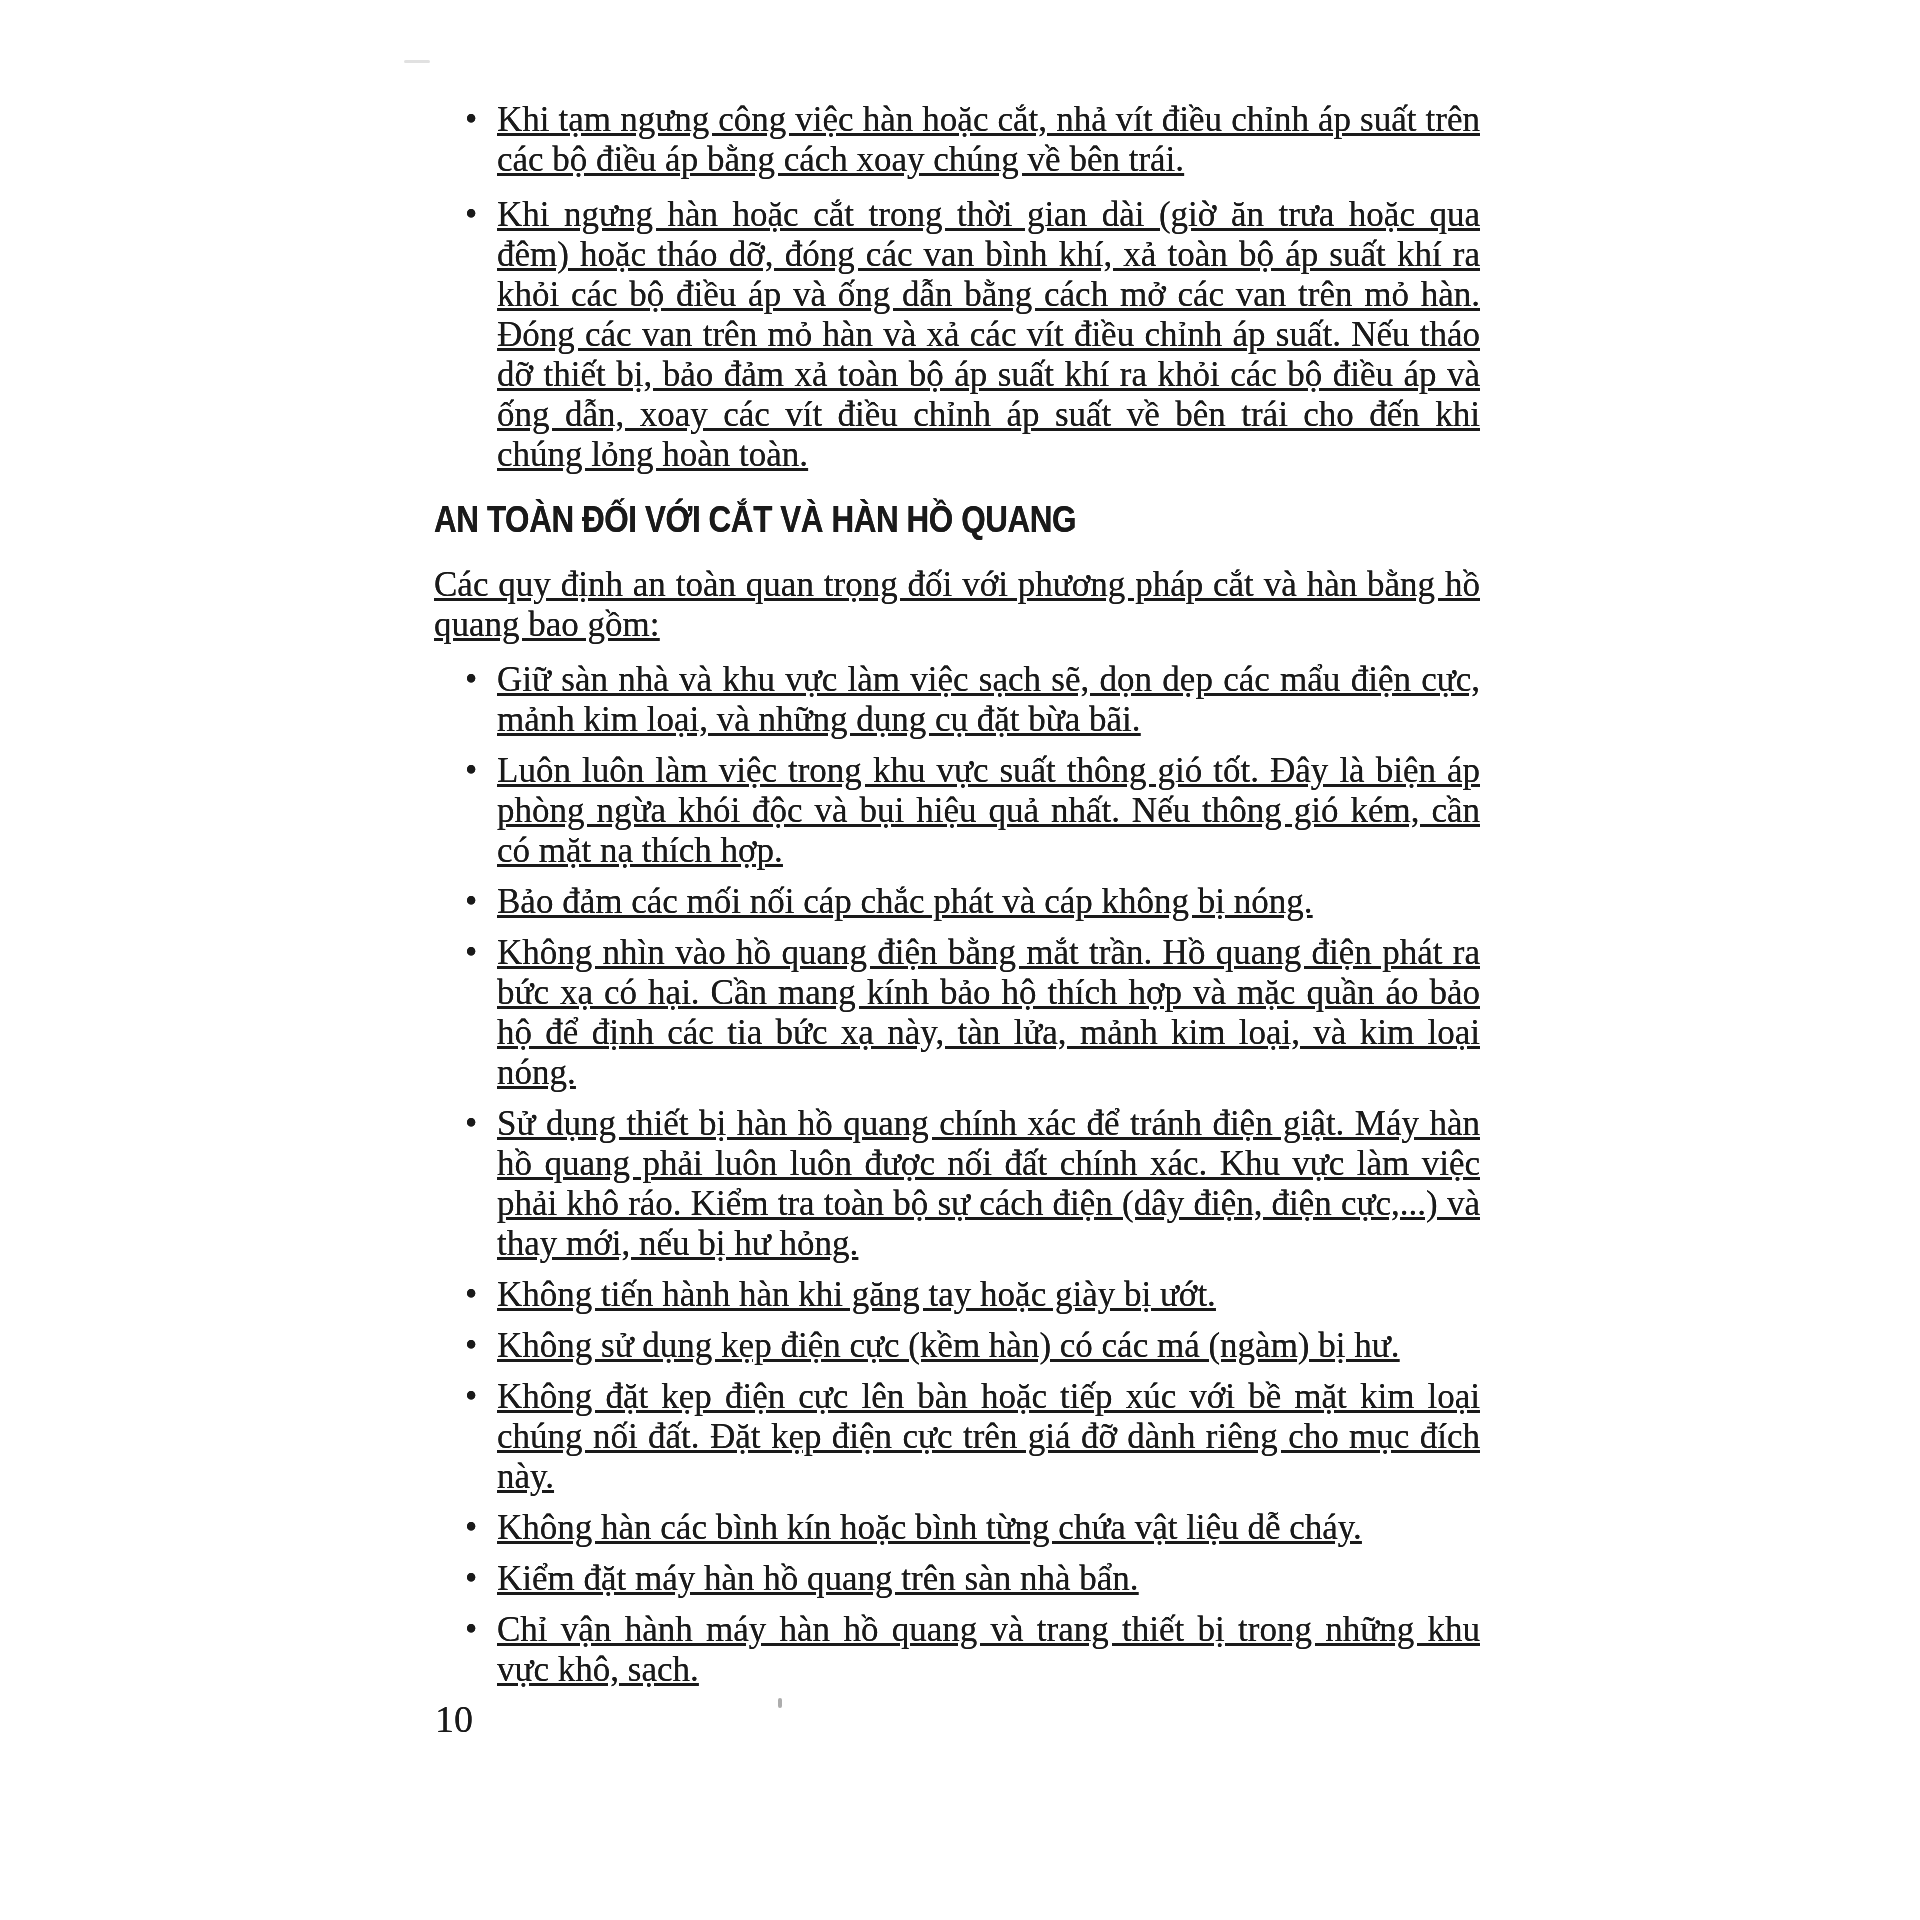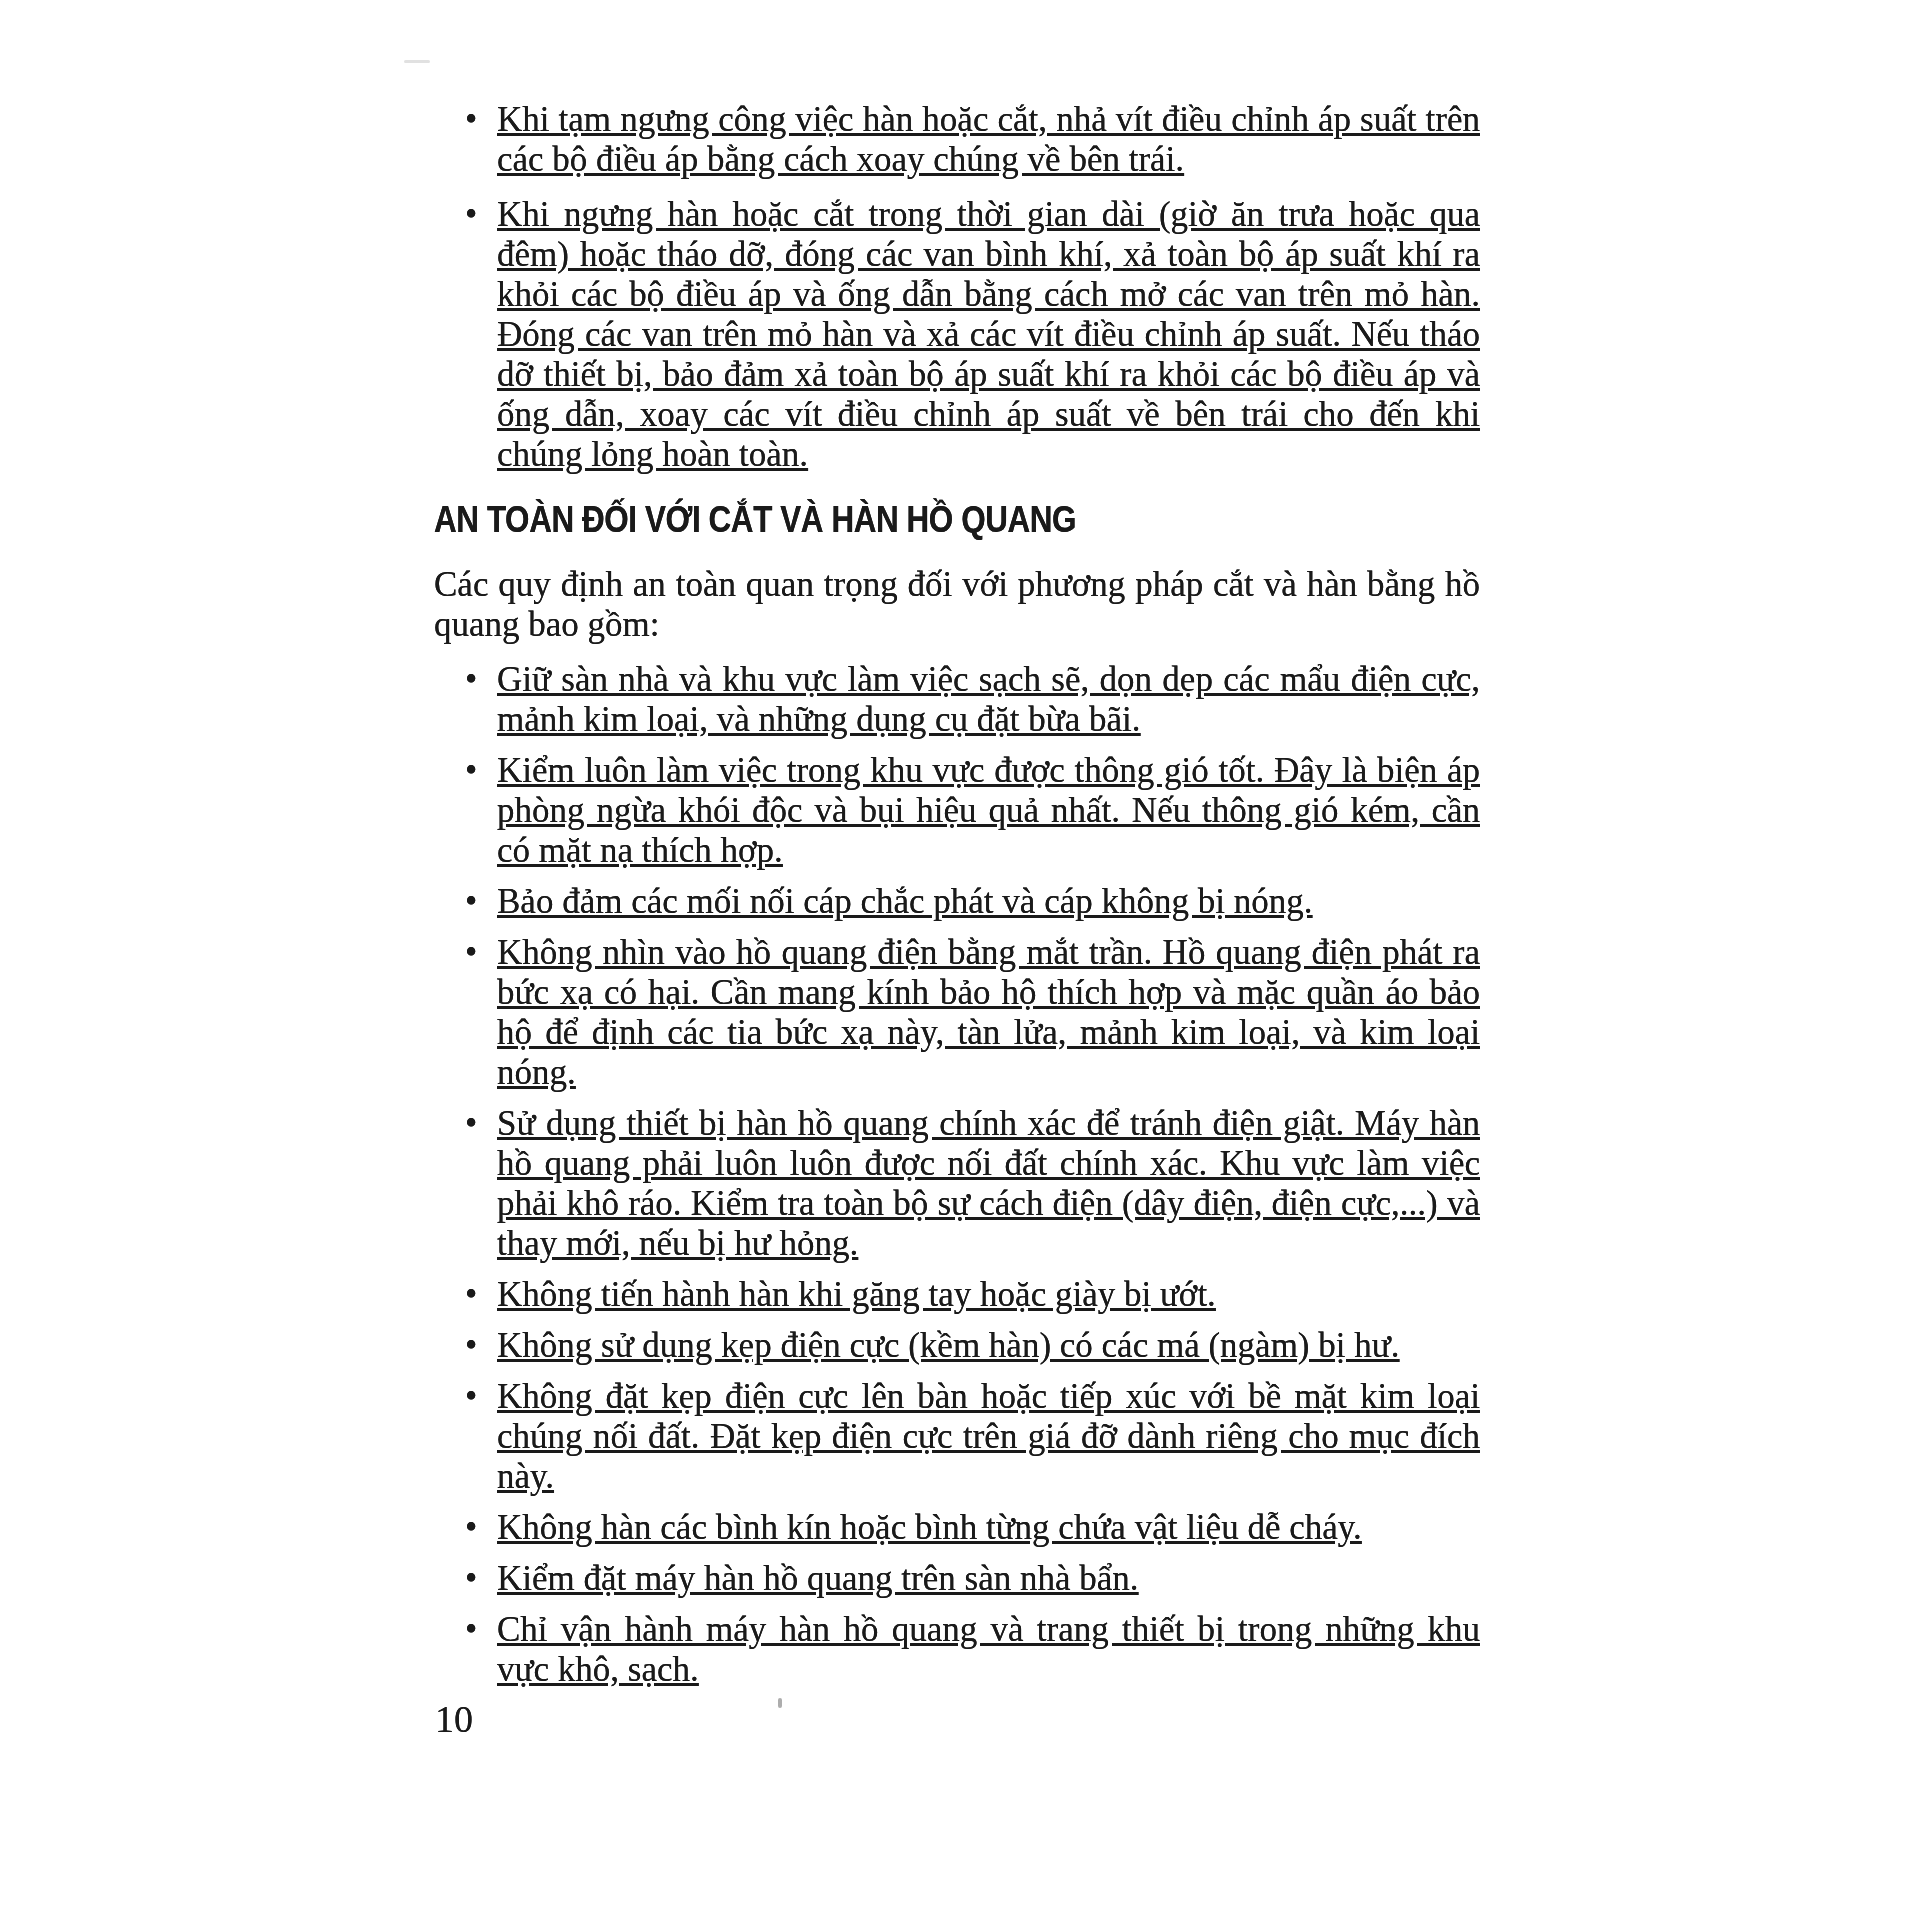--- a/index.html
+++ b/index.html
@@ -49,20 +49,21 @@
     margin: 25px 0 25px 0;
     white-space: nowrap;
     letter-spacing: -0.5px;
     transform: scaleX(0.85);
     transform-origin: left center;
     text-shadow: 0 0 0.6px currentColor;
   }
   p.lead {
     margin: 0 0 15px 0;
     text-align: justify;
+    text-decoration: underline;
   }
   .page-number {
     position: absolute;
     left: 435px;
     top: 1699px;
     font-size: 38px;
     line-height: 40px;
   }
   .artifact {
     position: absolute;
@@ -95,21 +96,21 @@
 
   <p class="lead">Các quy định an toàn quan trọng đối với phương pháp cắt và hàn bằng hồ quang bao gồm:</p>
 
   <ul class="bullets">
     <li class="bullet-item">
       <span class="marker">•</span>
       <span class="btext">Giữ sàn nhà và khu vực làm việc sạch sẽ, dọn dẹp các mẩu điện cực, mảnh kim loại, và những dụng cụ đặt bừa bãi.</span>
     </li>
     <li class="bullet-item">
       <span class="marker">•</span>
-      <span class="btext">Kiểm luôn làm việc trong khu vực được thông gió tốt. Đây là biện áp phòng ngừa khói độc và bụi hiệu quả nhất. Nếu thông gió kém, cần có mặt nạ thích hợp.</span>
+      <span class="btext">Luôn luôn làm việc trong khu vực suất thông gió tốt. Đây là biện áp phòng ngừa khói độc và bụi hiệu quả nhất. Nếu thông gió kém, cần có mặt nạ thích hợp.</span>
     </li>
     <li class="bullet-item">
       <span class="marker">•</span>
       <span class="btext">Bảo đảm các mối nối cáp chắc phát và cáp không bị nóng.</span>
     </li>
     <li class="bullet-item">
       <span class="marker">•</span>
       <span class="btext">Không nhìn vào hồ quang điện bằng mắt trần. Hồ quang điện phát ra bức xạ có hại. Cần mang kính bảo hộ thích hợp và mặc quần áo bảo hộ để định các tia bức xạ này, tàn lửa, mảnh kim loại, và kim loại nóng.</span>
     </li>
     <li class="bullet-item">

